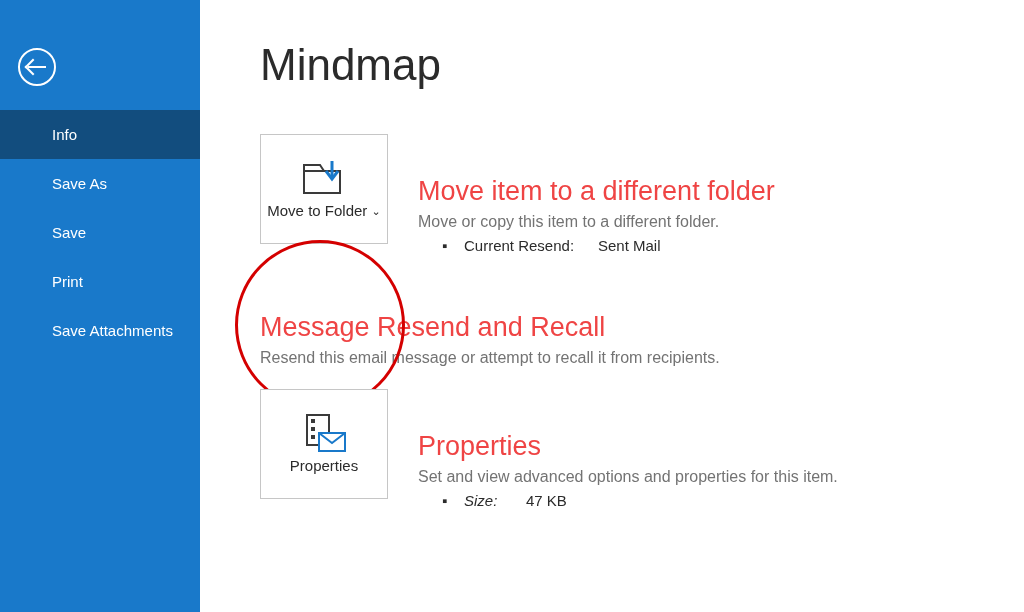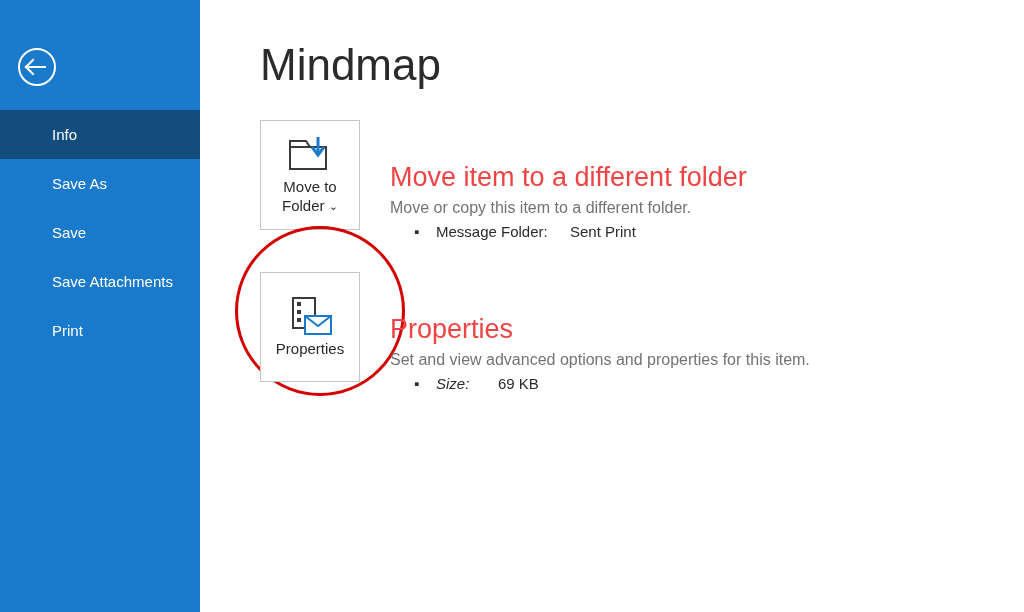--- a/index.html
+++ b/index.html
@@ -77,30 +77,30 @@
     top: 0;
     right: 0;
     bottom: 0;
     padding: 40px 20px 20px 60px;
     background: #fff;
   }
   .page-title {
     font-size: 44px;
     font-weight: 300;
     color: #2b2b2b;
-    margin-bottom: 30px;
+    margin-bottom: 44px;
   }
   .section {
     display: flex;
     align-items: flex-start;
     margin-bottom: 16px;
     position: relative;
   }
   .tile {
-    width: 100px;
+    width: 128px;
     height: 110px;
     border: 1px solid #c6c6c6;
     display: flex;
     flex-direction: column;
     align-items: center;
     justify-content: center;
     cursor: pointer;
     background: #fff;
     margin-right: 30px;
     padding: 6px 4px;
@@ -166,22 +166,22 @@
 </div>
 
 <div class="sidebar">
   <div class="back-btn">
     <div class="back-arrow"></div>
   </div>
   <div class="nav-items">
     <div class="nav-item active"><span>Info</span></div>
     <div class="nav-item"><span>Save As</span></div>
     <div class="nav-item"><span>Save</span></div>
+    <div class="nav-item"><span>Print</span></div>
     <div class="nav-item"><span>Save Attachments</span></div>
-    <div class="nav-item"><span>Print</span></div>
   </div>
 </div>
 
 <div class="main">
   <h1 class="page-title">Mindmap</h1>
 
   <div class="section">
     <div class="tile">
       <div class="tile-icon">
         <svg width="44" height="34" viewBox="0 0 44 34">
@@ -191,28 +191,32 @@
           <path d="M24 10 L30 18 L36 10" fill="none" stroke="#1979ca" stroke-width="3"></path>
         </svg>
       </div>
       <div class="tile-label"><span>Move to Folder</span> <span class="tile-chevron">⌄</span></div>
     </div>
     <div class="section-text">
       <div class="section-title">Move item to a different folder</div>
       <div class="section-desc">Move or copy this item to a different folder.</div>
       <div class="prop-row">
         <span class="prop-bullet">▪</span>
-        <span class="prop-key">Message Folder:</span>
-        <span>Sent Print</span>
+        <span class="prop-key">Current Resend:</span>
+        <span>Sent Mail</span>
       </div>
     </div>
   </div>
 
   <div class="section">
     <div class="highlight-circle"></div>
+    <div class="section-text">
+      <div class="section-title">Message Resend and Recall</div>
+      <div class="section-desc">Resend this email message or attempt to recall it from recipients.</div>
+    </div>
   </div>
 
   <div class="section">
     <div class="tile">
       <div class="tile-icon">
         <svg width="46" height="40" viewBox="0 0 46 40">
           <rect x="6" y="2" width="22" height="30" fill="none" stroke="#3a3a3a" stroke-width="2"></rect>
           <rect x="10" y="6" width="4" height="4" fill="#3a3a3a"></rect>
           <rect x="10" y="14" width="4" height="4" fill="#3a3a3a"></rect>
           <rect x="10" y="22" width="4" height="4" fill="#3a3a3a"></rect>
@@ -221,18 +225,18 @@
         </svg>
       </div>
       <div class="tile-label">Properties</div>
     </div>
     <div class="section-text">
       <div class="section-title">Properties</div>
       <div class="section-desc">Set and view advanced options and properties for this item.</div>
       <div class="prop-row">
         <span class="prop-bullet">▪</span>
         <span class="prop-key" style="width:48px;font-style:italic;">Size:</span>
-        <span>69 KB</span>
+        <span>47 KB</span>
       </div>
     </div>
   </div>
 
 </div>
 
 </body></html>

